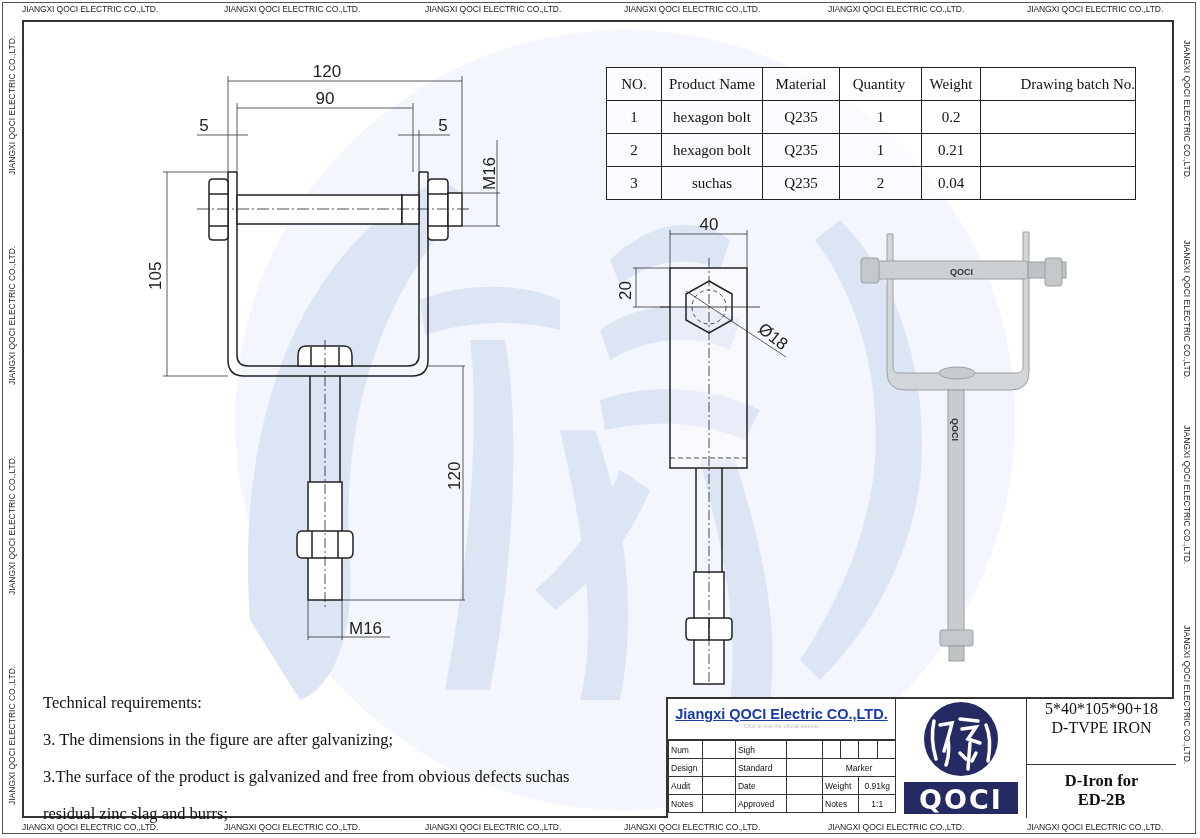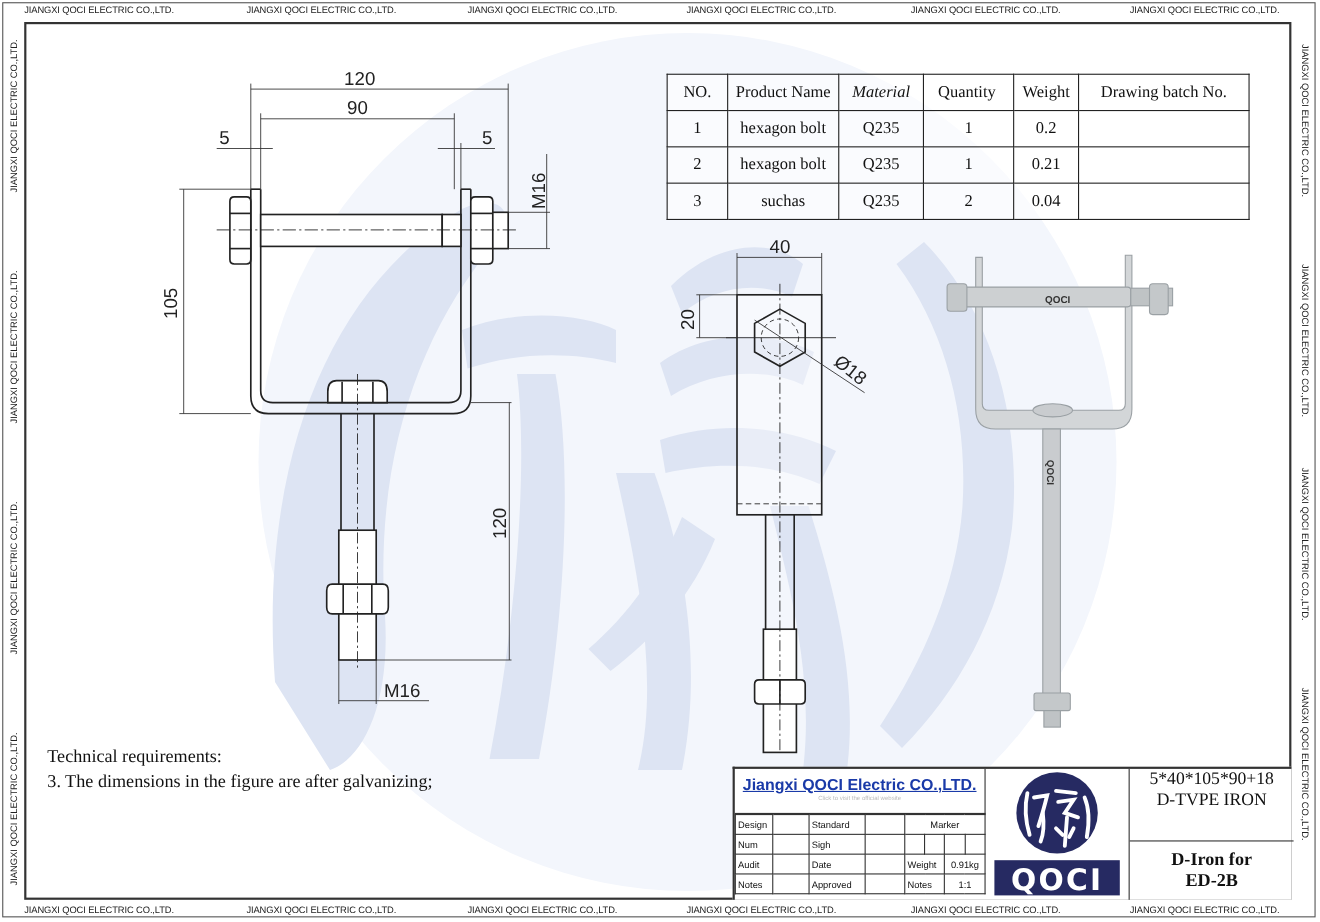--- a/index.html
+++ b/index.html
@@ -8,21 +8,21 @@
   .inner { position:absolute; left:22px; top:20px; width:1152px; height:798px; border:2px solid #333; box-sizing:border-box; }
   .strip-h { position:absolute; left:0; width:1200px; height:18px; }
   .strip-h span { position:absolute; font-size:8.5px; letter-spacing:-0.1px; color:#222; white-space:nowrap; }
   .strip-v { position:absolute; top:0; width:20px; height:838px; }
   .strip-v span { position:absolute; font-size:8.5px; color:#222; white-space:nowrap; transform-origin:0 0; }
   svg.draw { position:absolute; left:0; top:0; }
   .tbl { position:absolute; left:606px; top:67px; border-collapse:collapse; font-family:"Liberation Serif", serif; font-size:15px; }
   .tbl td, .tbl th { border:1.5px solid #222; font-weight:normal; text-align:center; padding:0; background:rgba(255,255,255,0.55); }
   .tbl tr { height:33px; }
   .tech { position:absolute; left:43px; top:677px; font-family:"Liberation Serif", serif; font-size:16.5px; line-height:22px; color:#111; width:620px; }
-  .tech div { white-space:nowrap; }
+  .tech div { white-space:nowrap;margin-top:15px; }
   .tb { position:absolute; left:666px; top:697px; width:508px; height:121px; border:2px solid #333; border-right:none; border-bottom:none; box-sizing:border-box; background:#fff; }
   .tb-co { position:absolute; left:0; top:0; width:228px; height:41px; border-right:1.5px solid #333; border-bottom:1.5px solid #333; box-sizing:border-box; text-align:center; }
   .tb-co .name { display:block; margin-top:7px; font-size:14.5px; font-weight:bold; color:#1a3aa8; text-decoration:underline; }
   .tb-co .sub { display:block; font-size:5.5px; color:#bbb; margin-top:1px; }
   .tb-grid { position:absolute; left:0; top:41px; width:228px; border-collapse:collapse; font-size:8.5px; }
   .tb-grid td { border:1px solid #333; height:18px; padding:0 2px; box-sizing:border-box; }
   .tb-logo { position:absolute; left:228px; top:0; width:131px; height:119px; border-right:1.5px solid #333; box-sizing:border-box; }
   .tb-right { position:absolute; left:359px; top:0; width:149px; height:119px; font-family:"Liberation Serif", serif; text-align:center; }
   .tb-spec { height:66px; border-bottom:1.5px solid #333; box-sizing:border-box; font-size:16px; line-height:19px; }
   .tb-title { padding-top:6px; font-size:16.5px; font-weight:bold; line-height:19px;text-align:center; }
@@ -194,24 +194,24 @@
     <text x="0" y="0" transform="translate(631 300) rotate(-90)">20</text>
     <text x="0" y="0" transform="translate(757 331) rotate(38)">Ø18</text>
   </g>
 </svg>
 
 <table class="tbl">
   <tbody>
       <tr>
     <th style="width:54px;">NO.</th>
     <th style="width:100px;">Product Name</th>
-    <th style="width:76px;font-style:italic;">Material</th>
+    <th style="width:76px;">Material</th>
     <th style="width:78px; text-align:center; padding-right:3px;">Quantity</th>
     <th style="width:58px;">Weight</th>
-    <th style="width:154px;">Drawing batch No.</th>
+    <th style="width:154px;text-align:right;">Drawing batch No.</th>
   </tr>
   <tr>
     <td>1</td>
     <td>hexagon bolt</td>
     <td>Q235</td>
     <td>1</td>
     <td>0.2</td>
     <td></td>
   </tr>
   <tr>
@@ -229,45 +229,47 @@
     <td>2</td>
     <td>0.04</td>
     <td></td>
   </tr>
 </tbody>
   </table>
 
 <div class="tech">
   <div>Technical requirements:</div>
   <div>3. The dimensions in the figure are after galvanizing;</div>
+  <div>3.The surface of the product is galvanized and free from obvious defects suchas</div>
+  <div>residual zinc slag and burrs;</div>
 </div>
 
 <div class="tb">
   <div class="tb-co">
     <span class="name">Jiangxi QOCI Electric CO.,LTD.</span>
     <span class="sub">Click to visit the official website</span>
   </div>
   <table class="tb-grid">
     <tbody>
         <tr>
+      <td>Num</td>
+      <td></td>
+      <td>Sigh</td>
+      <td></td>
+      <td style="width:18px;"></td>
+      <td style="width:18px;"></td>
+      <td style="width:18px;"></td>
+      <td style="width:18px;"></td>
+    </tr>
+    <tr>
       <td style="width:34px;">Design</td>
       <td style="width:32px;"></td>
       <td style="width:50px;">Standard</td>
       <td style="width:36px;"></td>
       <td colspan="4" style="text-align:center;">Marker</td>
-    </tr>
-    <tr>
-      <td>Num</td>
-      <td></td>
-      <td>Sigh</td>
-      <td></td>
-      <td style="width:18px;"></td>
-      <td style="width:18px;"></td>
-      <td style="width:18px;"></td>
-      <td style="width:18px;"></td>
     </tr>
     <tr>
       <td>Audit</td>
       <td></td>
       <td>Date</td>
       <td></td>
       <td colspan="2">Weight</td>
       <td colspan="2" style="text-align:center;">0.91kg</td>
     </tr>
     <tr>

